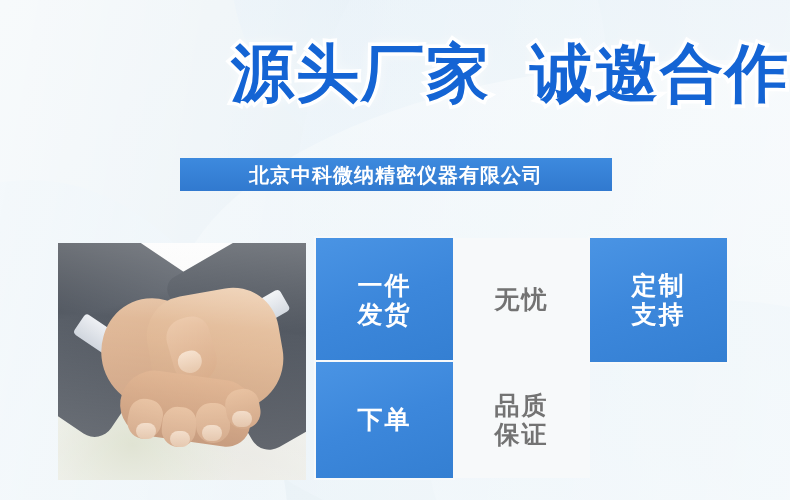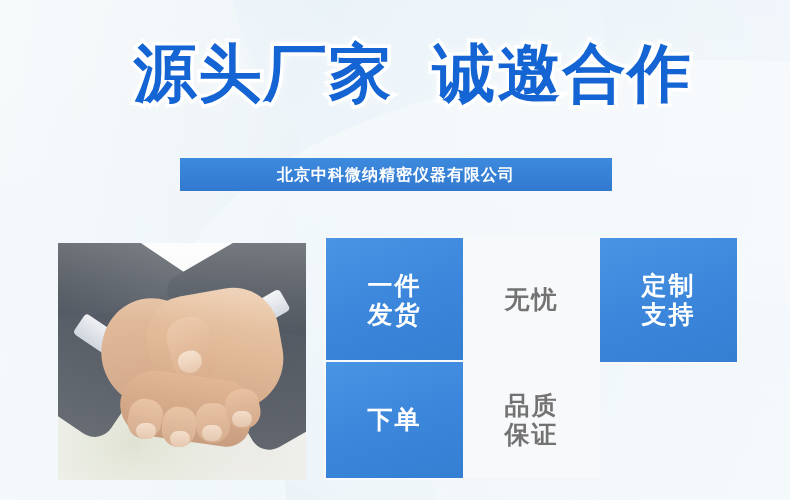--- a/index.html
+++ b/index.html
@@ -63,21 +63,21 @@
     inset: 0;
     background: linear-gradient(100deg, rgba(255,255,255,.55) 0%, rgba(255,255,255,.10) 40%, rgba(255,255,255,.45) 100%);
     pointer-events: none;
   }
 
   
   .headline {
     position: absolute;
     left: 16px; right: 0;
     top: 42px;
-    text-align: center;
+    text-align: right;
     font-size: 63px;
     line-height: 1;
     font-weight: bold;
     letter-spacing: 2px;
     color: #1464d4;
     white-space: pre;
     -webkit-text-stroke: 7px #ffffff;
     paint-order: stroke fill;
     text-shadow:
       0 2px 0 rgba(255,255,255,.9),
@@ -92,21 +92,21 @@
     top: 158px;
     width: 432px;
     height: 33px;
     background: linear-gradient(180deg, #3d8ade 0%, #3179cf 100%);
     display: flex;
     align-items: center;
     justify-content: center;
   }
   .company-banner span {
     color: #ffffff;
-    font-size: 16px;
+    font-size: 20px;
     font-weight: bold;
     letter-spacing: 1px;
     line-height: 1;
   }
 
   
   .photo {
     position: absolute;
     left: 58px;
     top: 243px;
@@ -224,21 +224,21 @@
   .fn3 { left: 144px; top: 182px; }
   .fn4 { left: 174px; top: 168px; }
   .ph-sheen {
     position: absolute; inset: 0;
     background: linear-gradient(185deg, rgba(255,255,255,.30) 0%, rgba(255,255,255,0) 35%, rgba(255,255,255,.25) 100%);
   }
 
   
   .feature-grid {
     position: absolute;
-    left: 326px;
+    left: 316px;
     top: 238px;
     width: 411px;
     height: 240px;
     display: grid;
     grid-template-columns: 137px 137px 137px;
     grid-template-rows: 124px 116px;
     gap: 0;
   }
   .cell {
     display: flex;

